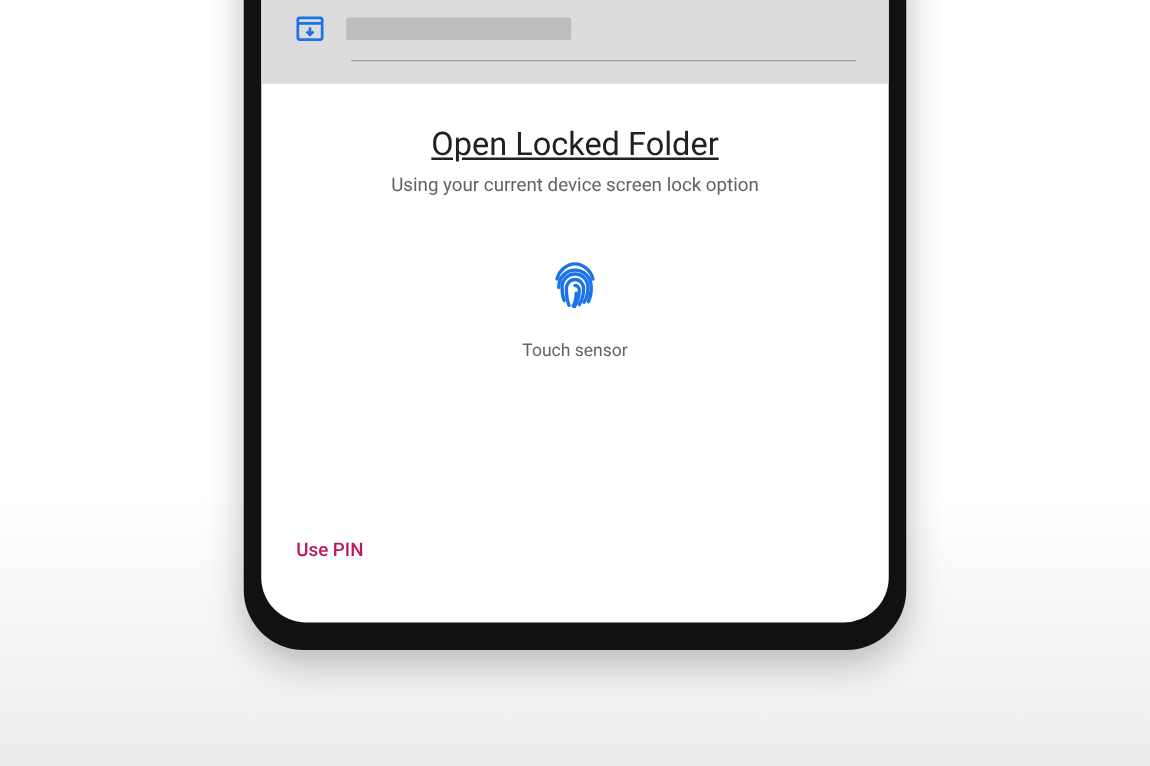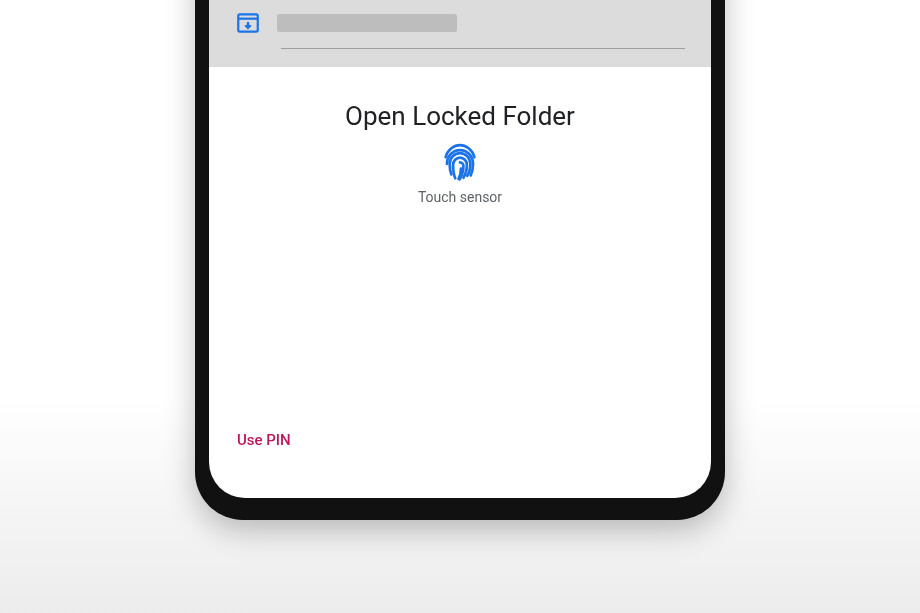--- a/index.html
+++ b/index.html
@@ -67,31 +67,33 @@
     flex-direction: column;
     height: calc(100% - 128px);
     box-sizing: border-box;
   }
   .sheet-title {
     font-size: 26px;
     color: #202124;
     text-align: center;
     font-weight: 400;
     margin-bottom: 8px;
+    text-decoration: underline;
   }
   .sheet-subtitle {
     font-size: 15px;
     color: #5f6368;
     text-align: center;
     margin-bottom: 48px;
   }
   .fingerprint-block {
     display: flex;
     flex-direction: column;
     align-items: center;
+    gap: 18px;
     flex: 0 0 auto;
   }
   .fingerprint-label {
     font-size: 14px;
     color: #5f6368;
   }
   .spacer {
     flex: 1 1 auto;
   }
   .use-pin {
@@ -120,20 +122,21 @@
               <path d="M9.5 14 L12 16.5 L14.5 14"></path>
             </svg>
           </span>
           <div class="placeholder-bar"></div>
         </div>
         <div class="top-divider"></div>
       </div>
 
       <div class="sheet">
         <div class="sheet-title">Open Locked Folder</div>
+        <div class="sheet-subtitle">Using your current device screen lock option</div>
 
         <div class="fingerprint-block">
           <span>
             <svg width="46" height="46" viewBox="0 0 24 24" fill="none" stroke="#1a73e8" stroke-width="1.4" stroke-linecap="round">
               <path d="M4.5 9.5 C5.5 5.5 9 3.2 12 3.2 c3 0 6.5 2.3 7.5 6.3"></path>
               <path d="M5.2 13 C5.2 8.8 8.3 5.8 12 5.8 c3.7 0 6.8 3 6.8 7.2 c0 2 -0.3 4 -1.2 6"></path>
               <path d="M7.5 18.5 C6.8 16.8 6.6 14.8 6.6 13 c0 -3.1 2.4 -5.6 5.4 -5.6 c3 0 5.4 2.5 5.4 5.6 c0 2.4 -0.5 4.4 -1.6 6.2"></path>
               <path d="M9.5 20.5 C8.7 18.6 8.4 16 8.4 13.6 c0 -2.2 1.6 -3.9 3.6 -3.9 c2 0 3.6 1.7 3.6 3.9 c0 2.6 -0.6 4.6 -1.8 6.6"></path>
               <path d="M12 12.2 c1 0 1.8 0.9 1.8 2 c0 3 -0.9 5 -2 6.8"></path>
               <path d="M11.2 20.8 c0.9 -1.6 1.3 -3.2 1.3 -5.4"></path>

